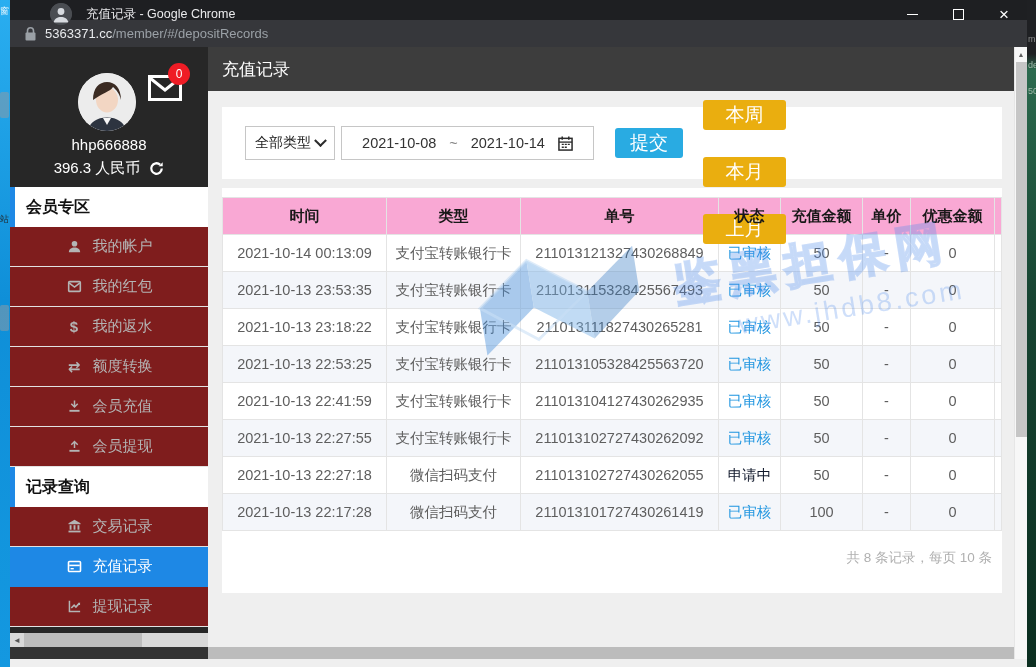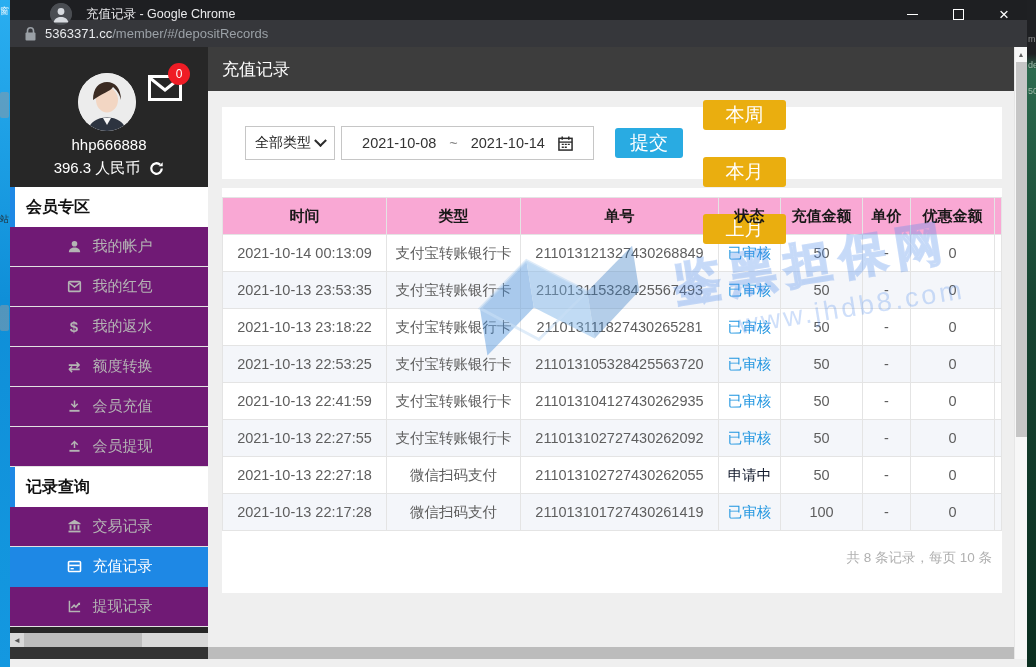--- a/index.html
+++ b/index.html
@@ -45,21 +45,21 @@
   .avatar svg{width:58px;height:58px;}
   .mail{position:absolute;left:138px;top:28px;}
   .badge{position:absolute;left:158px;top:16px;width:22px;height:22px;border-radius:50%;background:#ef1c25;
     color:#fff;font-size:12px;display:flex;align-items:center;justify-content:center;}
   .username{position:absolute;top:89px;width:100%;text-align:center;color:#fff;font-size:15px;}
   .balance{position:absolute;top:112px;width:100%;display:flex;align-items:center;justify-content:center;gap:9px;color:#fff;font-size:15px;}
   .refresh-wrap{display:flex;align-items:center;}
 
   .menu-section{height:40px;background:#fff;border-left:5px solid #1E88E5;box-sizing:border-box;
     display:flex;align-items:center;padding-left:11px;font-size:16px;font-weight:700;color:#111;}
-  .menu-item{height:40px;background:#701a75;border-bottom:1px solid #e2e2e2;box-sizing:border-box;
+  .menu-item{height:40px;background:#7f1d1d;border-bottom:1px solid #e2e2e2;box-sizing:border-box;
     display:flex;align-items:center;justify-content:center;gap:10px;color:#b4b4b4;font-size:15px;cursor:pointer;}
   .menu-item .mi-icon{width:17px;height:17px;display:flex;align-items:center;justify-content:center;}
   .menu-item .mi-icon svg{width:15px;height:15px;fill:currentColor;}
   .menu-item .mi-icon .glyph{font-size:15px;font-weight:700;line-height:1;}
   .menu-item.active{background:#1E88E5;color:#fff;border-bottom:1px solid #1E88E5;}
   .h-scrollbar{position:absolute;left:0;bottom:12px;width:198px;height:14px;background:#d9d9d9;display:flex;align-items:center;}
   .hs-arrow{width:14px;text-align:center;font-size:8px;color:#555;}
   .hs-thumb{width:118px;height:14px;background:#bdbdbd;}
   .sidebar-bottom{position:absolute;left:0;bottom:0;width:100%;height:12px;background:#333;}
 

